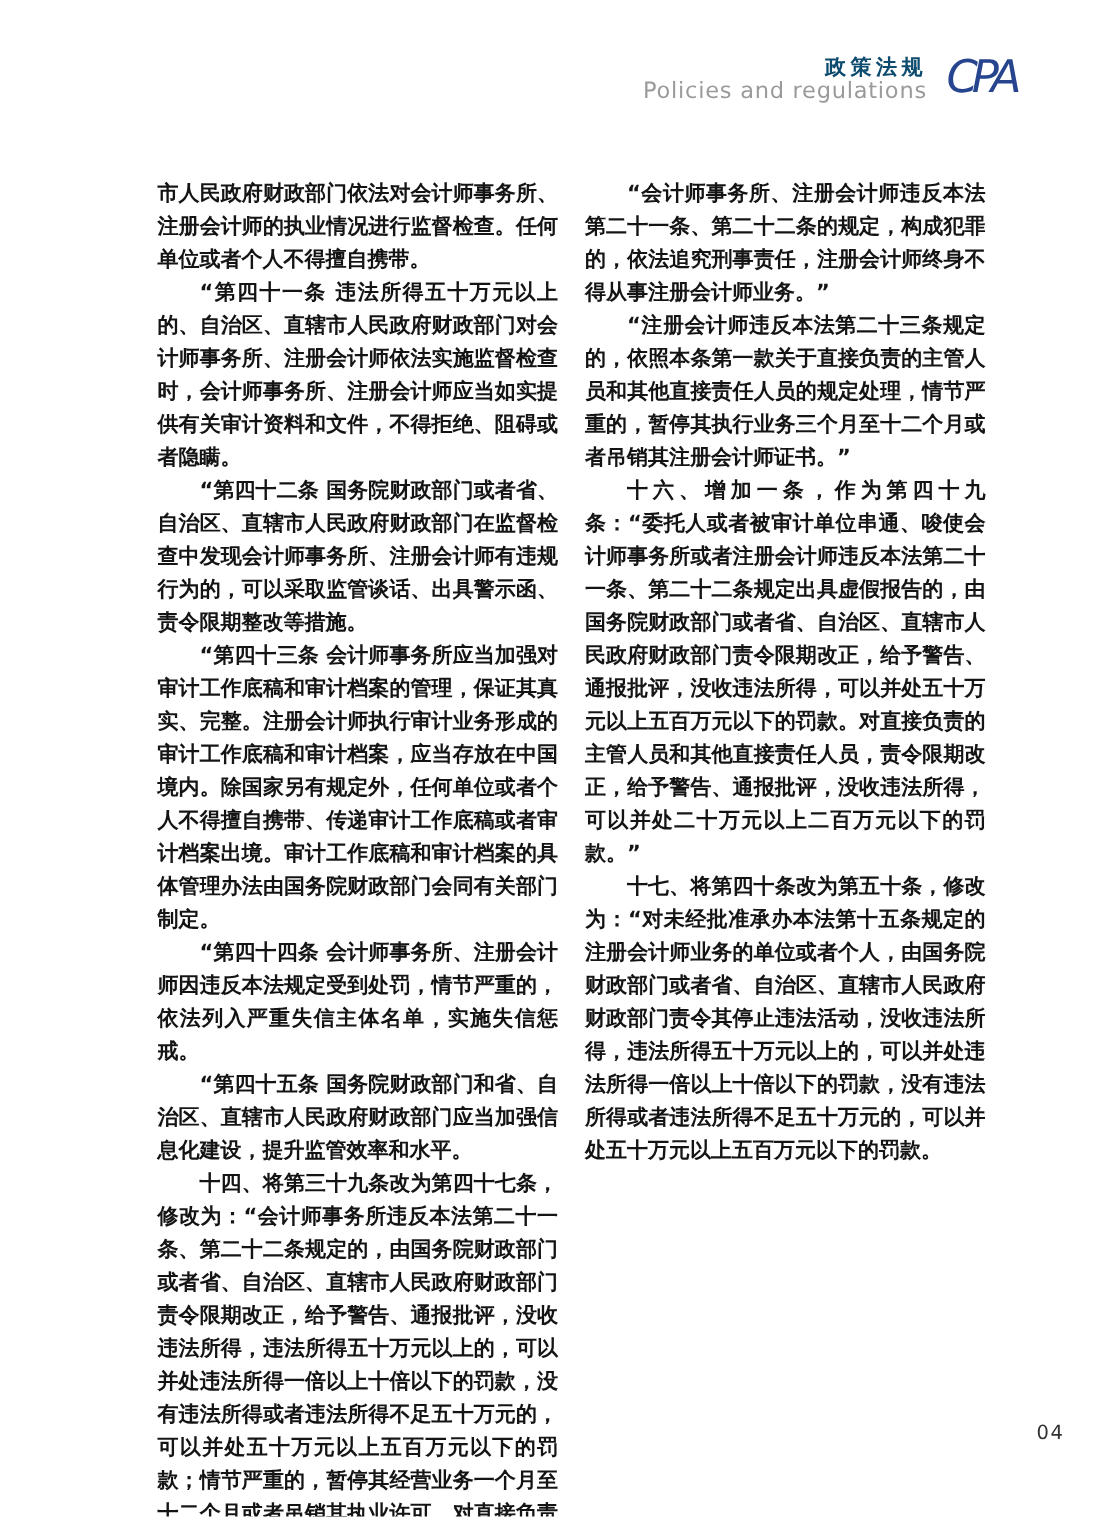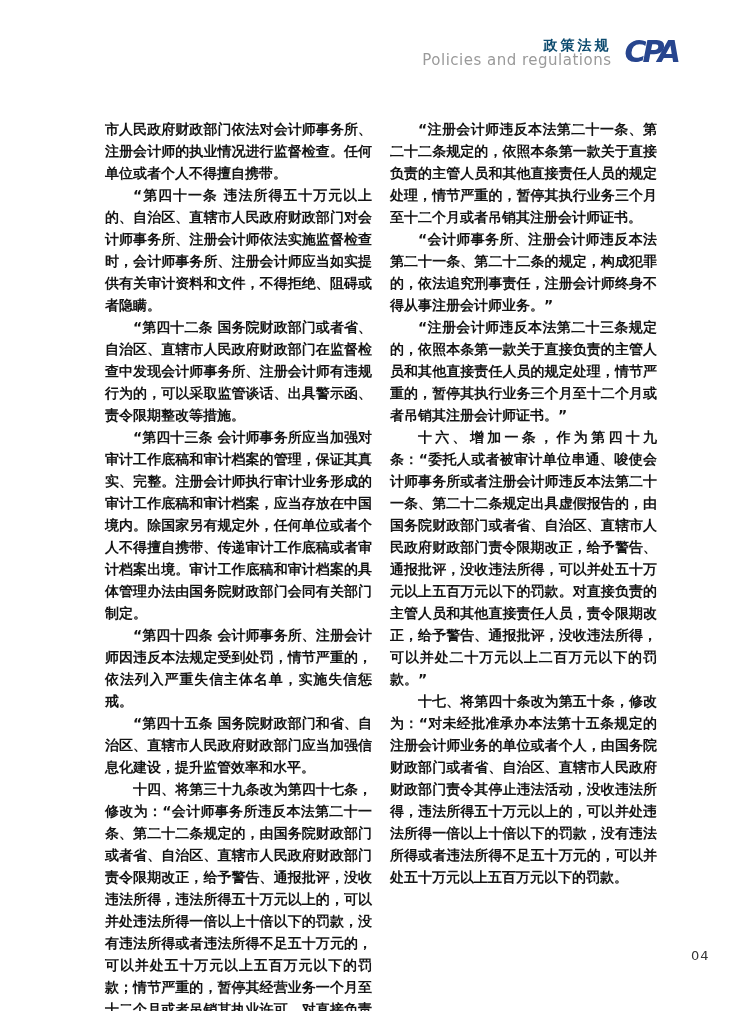--- a/index.html
+++ b/index.html
@@ -20,21 +20,21 @@
   }
   .header-text{text-align:right;}
   .header-cn{
     font-size:14px;font-weight:700;letter-spacing:3px;
     color:#2b57a5;line-height:18px;
   }
   .header-en{
     font-size:15px;color:#9a9a9a;letter-spacing:0.5px;line-height:13px;
   }
   .logo{
-    font-size:30px;font-weight:700;font-style:italic;
+    font-size:30px;font-weight:400;font-style:italic;
     color:#27458e;letter-spacing:-4px;line-height:30px;
     transform:scaleY(1.0);
     padding-right:4px;
   }
 
   
   .columns{
     position:absolute;top:118px;left:105px;
     width:552px;
     display:flex;gap:18px;
@@ -73,21 +73,20 @@
     <div class="col">
         <p class="para">市人民政府财政部门依法对会计师事务所、注册会计师的执业情况进行监督检查。任何单位或者个人不得擅自携带。</p>
         <p class="para indent">“第四十一条 违法所得五十万元以上的、自治区、直辖市人民政府财政部门对会计师事务所、注册会计师依法实施监督检查时，会计师事务所、注册会计师应当如实提供有关审计资料和文件，不得拒绝、阻碍或者隐瞒。</p>
         <p class="para indent">“第四十二条 国务院财政部门或者省、自治区、直辖市人民政府财政部门在监督检查中发现会计师事务所、注册会计师有违规行为的，可以采取监管谈话、出具警示函、责令限期整改等措施。</p>
         <p class="para indent">“第四十三条 会计师事务所应当加强对审计工作底稿和审计档案的管理，保证其真实、完整。注册会计师执行审计业务形成的审计工作底稿和审计档案，应当存放在中国境内。除国家另有规定外，任何单位或者个人不得擅自携带、传递审计工作底稿或者审计档案出境。审计工作底稿和审计档案的具体管理办法由国务院财政部门会同有关部门制定。</p>
         <p class="para indent">“第四十四条 会计师事务所、注册会计师因违反本法规定受到处罚，情节严重的，依法列入严重失信主体名单，实施失信惩戒。</p>
         <p class="para indent">“第四十五条 国务院财政部门和省、自治区、直辖市人民政府财政部门应当加强信息化建设，提升监管效率和水平。</p>
         <p class="para indent">十四、将第三十九条改为第四十七条，修改为：“会计师事务所违反本法第二十一条、第二十二条规定的，由国务院财政部门或者省、自治区、直辖市人民政府财政部门责令限期改正，给予警告、通报批评，没收违法所得，违法所得五十万元以上的，可以并处违法所得一倍以上十倍以下的罚款，没有违法所得或者违法所得不足五十万元的，可以并处五十万元以上五百万元以下的罚款；情节严重的，暂停其经营业务一个月至十二个月或者吊销其执业许可。对直接负责的主管人员和其他直接责任人员，责令限期改正，给予警告、通报批评，没收违法所得，可以并处二十万元以上二百万元以下的罚款。</p>
       </div>
     <div class="col">
-        <p class="para indent">“注册会计师违反本法第二十一条、第二十二条规定的，依照本条第一款关于直接负责的主管人员和其他直接责任人员的规定处理，情节严重的，暂停其执行业务三个月至十二个月或者吊销其注册会计师证书。</p>
         <p class="para indent">“会计师事务所、注册会计师违反本法第二十一条、第二十二条的规定，构成犯罪的，依法追究刑事责任，注册会计师终身不得从事注册会计师业务。”</p>
         <p class="para indent">“注册会计师违反本法第二十三条规定的，依照本条第一款关于直接负责的主管人员和其他直接责任人员的规定处理，情节严重的，暂停其执行业务三个月至十二个月或者吊销其注册会计师证书。”</p>
         <p class="para indent">十六、增加一条，作为第四十九条：“委托人或者被审计单位串通、唆使会计师事务所或者注册会计师违反本法第二十一条、第二十二条规定出具虚假报告的，由国务院财政部门或者省、自治区、直辖市人民政府财政部门责令限期改正，给予警告、通报批评，没收违法所得，可以并处五十万元以上五百万元以下的罚款。对直接负责的主管人员和其他直接责任人员，责令限期改正，给予警告、通报批评，没收违法所得，可以并处二十万元以上二百万元以下的罚款。”</p>
         <p class="para indent">十七、将第四十条改为第五十条，修改为：“对未经批准承办本法第十五条规定的注册会计师业务的单位或者个人，由国务院财政部门或者省、自治区、直辖市人民政府财政部门责令其停止违法活动，没收违法所得，违法所得五十万元以上的，可以并处违法所得一倍以上十倍以下的罚款，没有违法所得或者违法所得不足五十万元的，可以并处五十万元以上五百万元以下的罚款。</p>
       </div>
   </div>
 
   <div class="page-num">04</div>
 
 </div>

